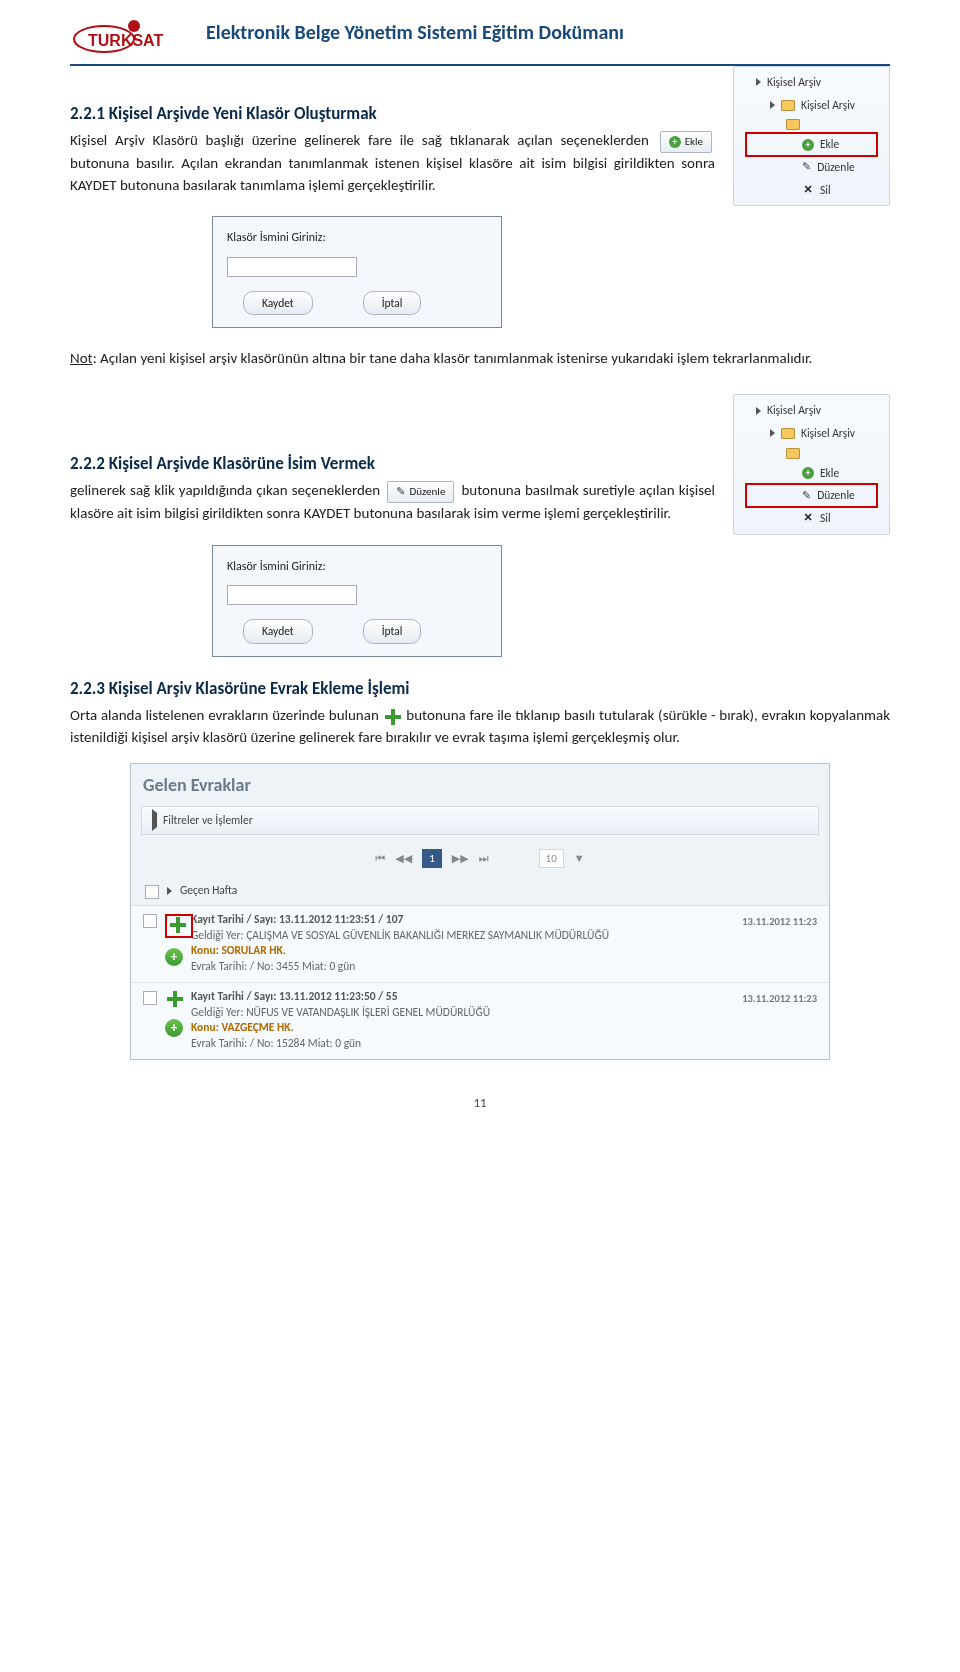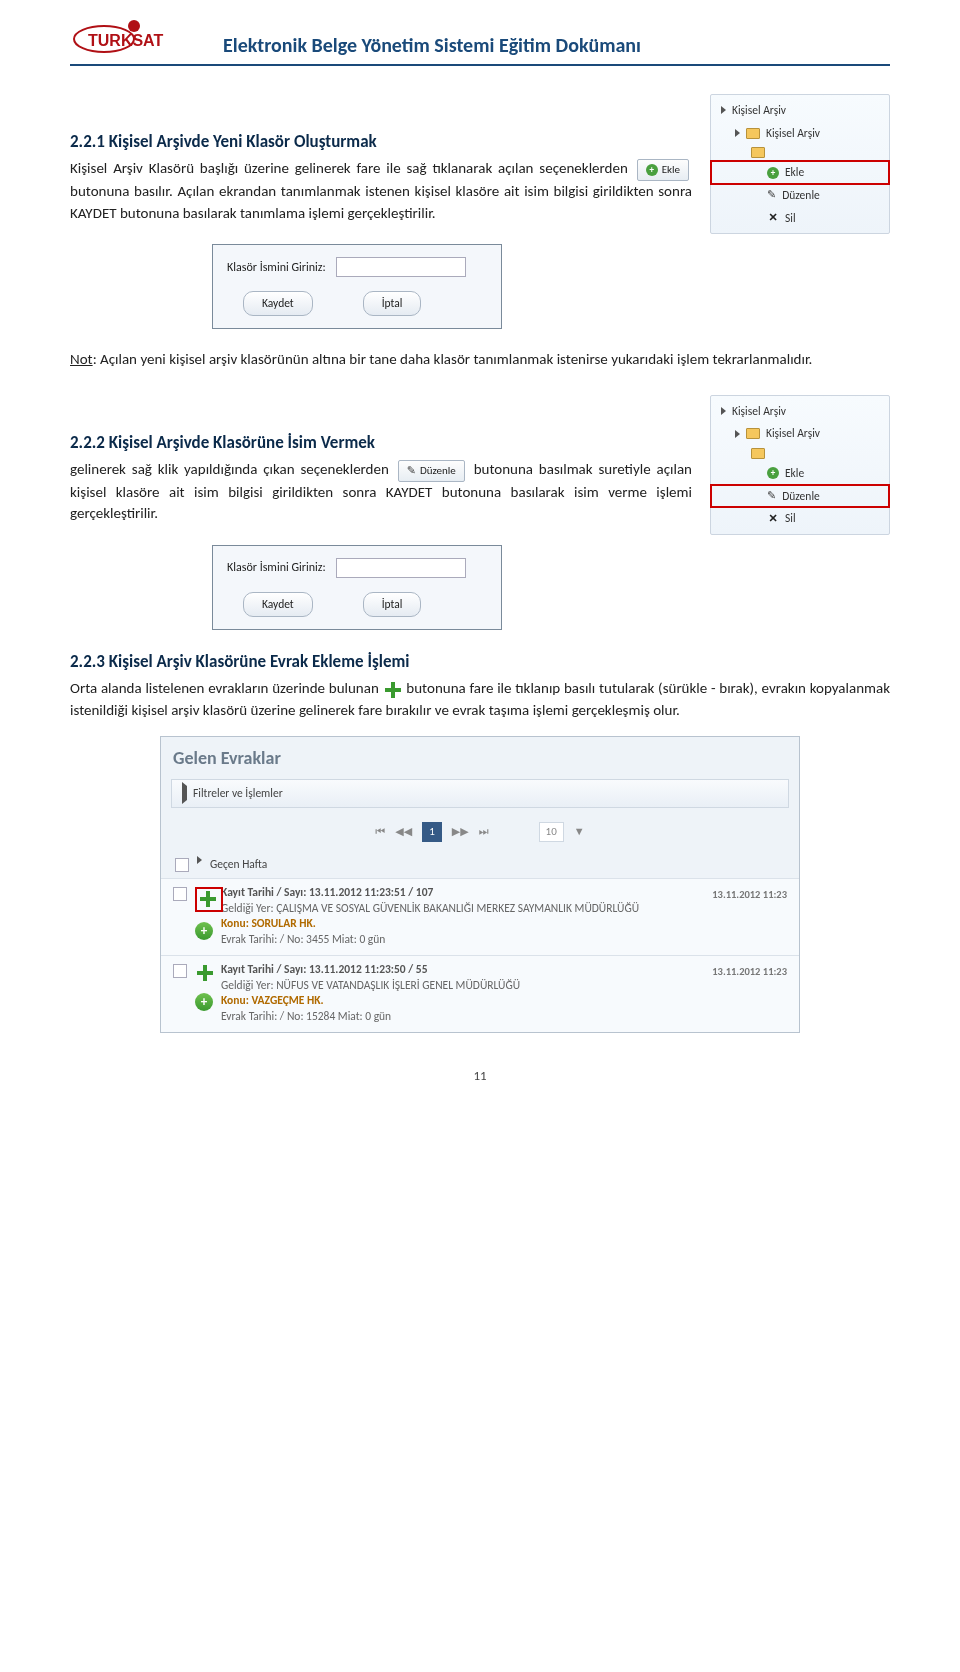--- a/index.html
+++ b/index.html
@@ -9,48 +9,47 @@
     width: 960px;
     margin: 0 auto;
     color: #222;
     font-size: 15px;
     line-height: 1.45;
     padding: 18px 70px 40px 70px;
     position: relative;
   }
   .header {
     display: flex;
-    align-items: flex-end;
-    gap: 23px;
+    align-items: flex-start;
+    gap: 6px;
     border-bottom: 2px solid #1a4a7a;
     padding-bottom: 4px;
-    margin-bottom: 28px;
   }
   .logo { width: 130px; height: 42px; }
   .header-title {
     color: #1a4a7a;
     font-size: 20px;
     font-weight: bold;
   }
   .section-heading {
     font-size: 17px;
     font-weight: bold;
     color: #0b2a4a;
     margin: 6px 0 4px 0;
   }
   .body-para { text-align: justify; margin: 2px 0 10px 0; }
   .two-col { display: flex; gap: 18px; align-items: flex-end; }
   .two-col .text-col { flex: 1; }
   .ui-menu {
-    width: 180px;
+    width: 157px;
     border: 1px solid #ccd5e0;
     background: linear-gradient(#f7fbfe, #eef4fa);
     font-size: 11.5px;
     color: #333;
-    padding: 4px 0;
+    padding: 4px 12px;
     border-radius: 2px;
   }
   .menu-row {
     display: flex;
     align-items: center;
     gap: 6px;
     padding: 3px 8px 3px 10px;
   }
   .menu-row.indent1 { padding-left: 24px; }
   .menu-row.indent2 { padding-left: 40px; }
@@ -74,42 +73,42 @@
     margin: 0 3px;
   }
   .dialog-box {
     width: 290px;
     border: 1px solid #7a8a9a;
     background: #f4f7fb;
     margin: 10px 0 20px 142px;
     padding: 12px 14px;
     font-size: 12px;
   }
-  .dialog-row { display:flex; align-items:center; gap:10px; margin-bottom:14px; }
+  .dialog-row { display:flex; gap:10px; margin-bottom:14px;flex-direction:column; }
   .dialog-input { width:130px; height:20px; border:1px solid #aab; background:#fff; }
   .dialog-btns { display:flex; gap:50px; padding-left:16px; }
   .dialog-btn {
     border:1px solid #aab6c4;
     background:linear-gradient(#fff,#e5ebf2);
     padding:3px 18px;
     font-size:11.5px;
     border-radius:10px;
   }
   .note-para { margin: 6px 0 24px 0; text-align: justify; }
   .drag-cross {
     display:inline-block; width:16px; height:16px;
     position:relative; vertical-align:middle; margin:0 2px;
   }
   .drag-cross::before, .drag-cross::after {
     content:""; position:absolute; background:#3a9a2f;
   }
   .drag-cross::before { left:6px; top:0; width:4px; height:16px; }
   .drag-cross::after  { top:6px; left:0; height:4px; width:16px; }
   .gelen-panel {
-    width: 640px;
+    width: 700px;
     border:1px solid #b8c3cf;
     background:#eef3f8;
     margin: 14px auto 0 auto;
     font-size:11.5px;
     color:#444;
   }
   .gelen-title {
     color:#6a7a8a;
     font-size:18px;
     font-weight:bold;
@@ -122,21 +121,21 @@
     padding:5px 10px;
     font-size:11.5px;
   }
   .pager {
     display:flex; align-items:center; justify-content:center;
     gap:10px; padding:8px 0;
     color:#888; font-size:11px;
   }
   .pager .pg { border:1px solid #cfd8e2; padding:1px 6px; background:#fff; }
   .pager .sel { background:#355a86; color:#fff; border-color:#355a86; }
-  .week-row { padding:6px 14px; display:flex; gap:8px; }
+  .week-row { padding:6px 14px; display:flex; align-items:center; gap:8px; }
   .evrak-row { display:flex; align-items:flex-start; gap:8px; padding:6px 12px 8px 12px; border-top:1px solid #dbe2ea; background:#f7fafd; }
   .evrak-check { width:14px; height:14px; border:1px solid #aab; background:#fff; margin-top:2px; }
   .evrak-drag { width:18px; position:relative; margin-top:2px; }
   .evrak-drag .drag-cross { width:18px; height:18px; }
   .evrak-body { flex:1; line-height:1.35; color:#666; }
   .evrak-body .bold { color:#555; font-weight:bold; }
   .evrak-body .konu { color:#b06a00; }
   .evrak-time { font-size:10.5px; color:#777; font-weight:bold; white-space:nowrap; padding-top:2px; }
   .add-circ { width:18px; height:18px; border-radius:50%; background:linear-gradient(#6fc04f,#3a9a2f); color:#fff; font-size:13px; line-height:18px; text-align:center; font-weight:bold; margin-top:10px; }
   .hl-box { border:2px solid #cc0000; padding:1px; }

